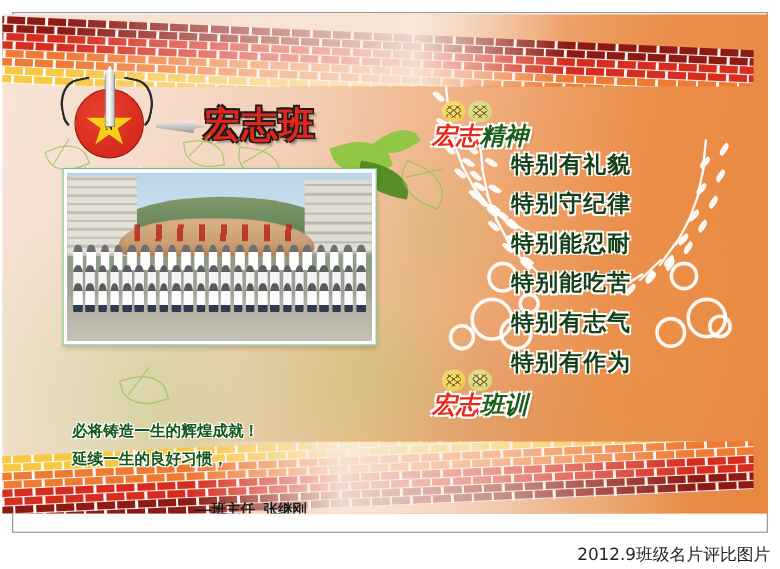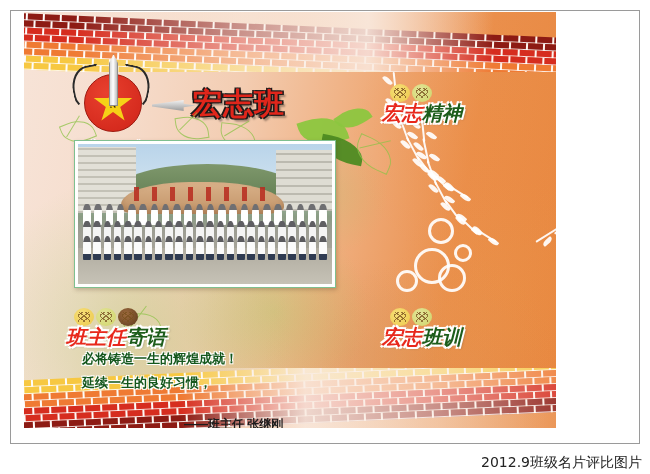--- a/index.html
+++ b/index.html
@@ -6,21 +6,21 @@
   body{width:650px;height:474px;overflow:hidden;
        font-family:"Liberation Sans","DejaVu Sans",sans-serif;}
 
   .page{position:relative;width:650px;height:474px;background:#ffffff;}
 
   
   .frame{position:absolute;left:10px;top:10px;width:630px;height:434px;
          border:1px solid #9a9a9a;background:#fff;box-sizing:border-box;}
 
   
-  .poster{position:absolute;left:24px;top:12px;width:532px;height:416px;
+  .poster{position:absolute;left:2px;top:12px;width:638px;height:416px;
           overflow:hidden;
           background:
             radial-gradient(circle at 20% 78%, rgba(150,200,90,.30) 0%, rgba(150,200,90,0) 30%),
             radial-gradient(circle at 47% 72%, rgba(160,205,95,.34) 0%, rgba(160,205,95,0) 23%),
             radial-gradient(circle at 63% 82%, rgba(205,150,95,.30) 0%, rgba(205,150,95,0) 20%),
             radial-gradient(circle at 78% 86%, rgba(225,150,80,.30) 0%, rgba(225,150,80,0) 22%),
             radial-gradient(circle at 90% 66%, rgba(235,150,70,.28) 0%, rgba(235,150,70,0) 20%),
             radial-gradient(circle at 57% 44%, rgba(150,195,95,.18) 0%, rgba(150,195,95,0) 16%),
             radial-gradient(circle at 86% 30%, rgba(238,140,60,.22) 0%, rgba(238,140,60,0) 24%),
             linear-gradient(100deg,#f7e4d8 0%,#f6ddcd 18%,#f3cdb2 38%,#efab79 60%,#ea8f4c 78%,#e8873f 100%);}
@@ -144,21 +144,21 @@
   .spirit div{font-size:19px;font-weight:bold;color:#16401a;margin-bottom:7px;
         font-family:"DejaVu Sans",sans-serif;letter-spacing:1px;white-space:nowrap;
         text-shadow:-1.4px -1.4px 0 #fff,1.4px -1.4px 0 #fff,-1.4px 1.4px 0 #fff,1.4px 1.4px 0 #fff;}
 
   
   .msg{position:absolute;left:58px;top:338px;}
   .msg div{font-size:13px;font-weight:bold;color:#14571c;margin-bottom:6px;
        font-family:"DejaVu Sans",sans-serif;white-space:nowrap;
        text-shadow:-.9px -.9px 0 #fff,.9px -.9px 0 #fff,-.9px .9px 0 #fff,.9px .9px 0 #fff;}
   .sign{position:absolute;left:160px;top:404px;font-size:12px;font-weight:bold;color:#1c1c1c;
-       font-family:Liberation Sans, sans-serif;white-space:nowrap;}
+       font-family:Liberation Mono, monospace;white-space:nowrap;}
 
   
   .motto{position:absolute;left:356px;top:352px;font-size:30px;font-weight:bold;color:#121212;
       font-family:"DejaVu Serif",serif;letter-spacing:7px;white-space:nowrap;
       text-shadow:2px 2px 2px rgba(255,255,255,.5);}
 
   
   .caption{position:absolute;right:8px;bottom:2px;font-size:14px;color:#232323;
       font-family:"DejaVu Sans",sans-serif;white-space:nowrap;}
 </style>
@@ -388,31 +388,29 @@
     <div class="sec" style="left:358px;top:88px;">
       <div class="badges">
         <div class="badge y"></div>
         <div class="badge g"></div>
       </div>
       <div class="sechd">
         <span class="r">宏志</span><span class="g">精神</span>
       </div>
     </div>
 
-
-    <div class="sec" style="left:42px;top:312px;">
-      <div class="badges">
-        <div class="badge y"></div>
-        <div class="badge g"></div>
-        <div class="badge b"></div>
-      </div>
-      <div class="sechd">
-        <span class="r">班主任</span><span class="g">寄语</span>
-      </div>
-    </div>
+    <div class="spirit">
+      <div>特别有礼貌</div>
+      <div>特别守纪律</div>
+      <div>特别能忍耐</div>
+      <div>特别能吃苦</div>
+      <div>特别有志气</div>
+      <div>特别有作为</div>
+    </div>
+
 
     <div class="msg">
       <div>必将铸造一生的辉煌成就！</div>
       <div>延续一生的良好习惯，</div>
     </div>
     <div class="sign">——班主任 张继刚</div>
 
     <div class="sec" style="left:358px;top:312px;">
       <div class="badges">
         <div class="badge y"></div>

